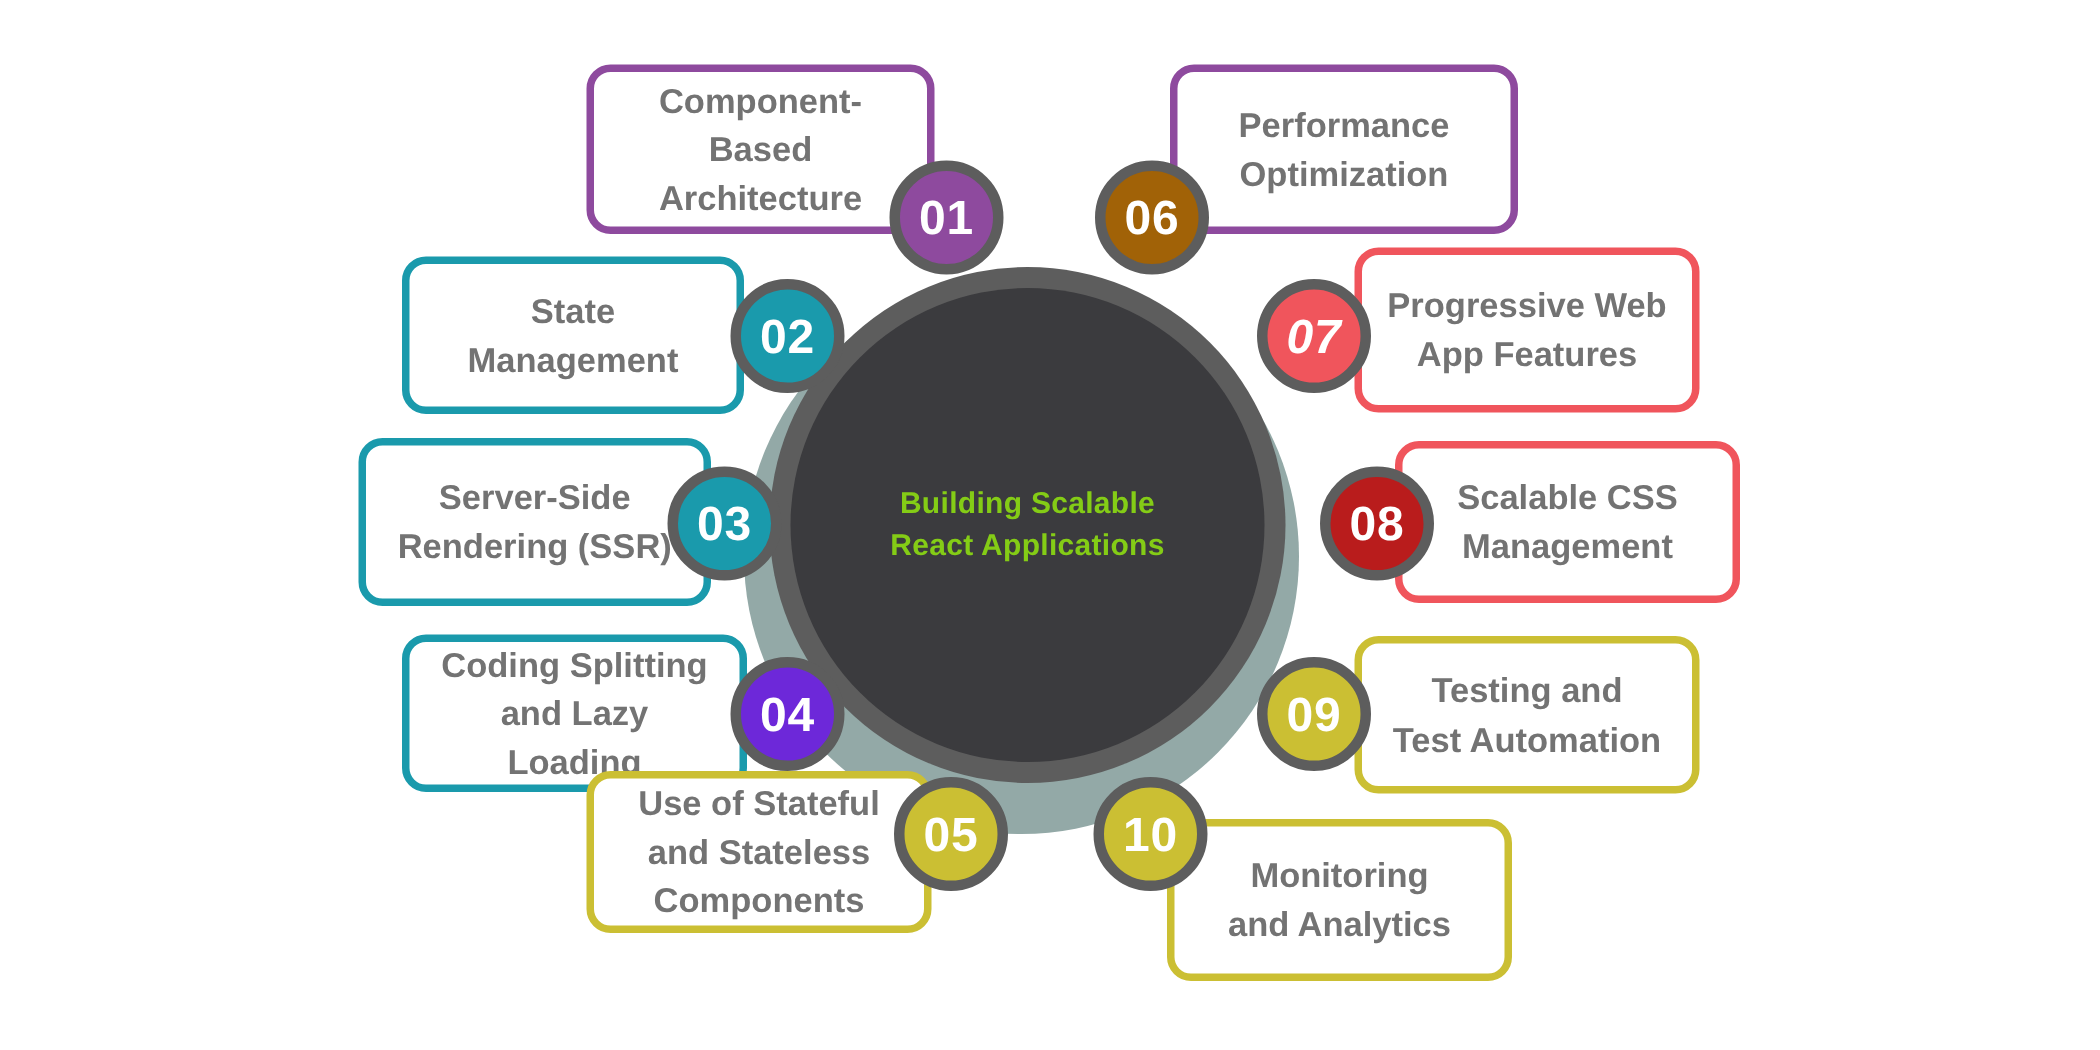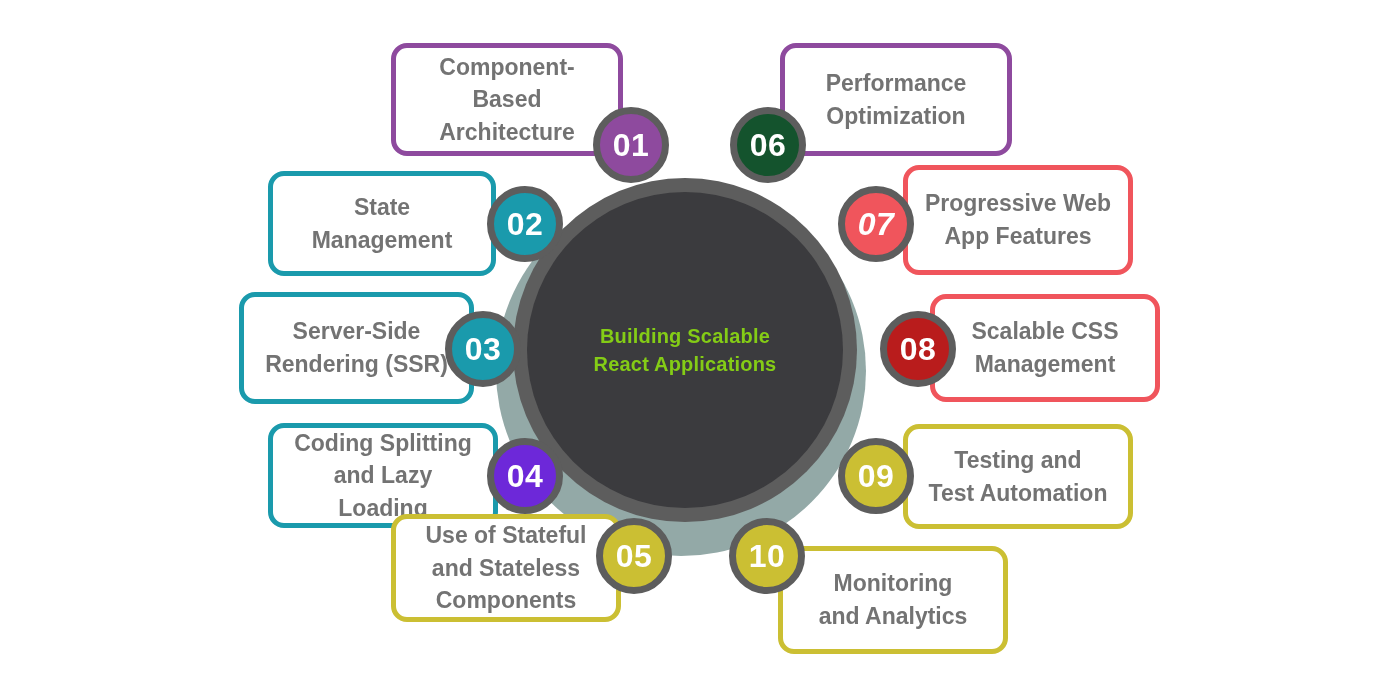--- a/index.html
+++ b/index.html
@@ -151,21 +151,21 @@
 Components</div>
       </div>
       <div class="badge" style="left: 596px; top: 518px; background: rgb(203, 191, 51); border-color: rgb(93, 93, 93);">
         <span class="badge-num">05</span>
       </div>
       <div class="connector" style="left: 792px; top: 142px; width: 30px; background: rgb(142, 74, 158);"></div>
       <div class="node-box" style="left: 780px; top: 43px; width: 232px; height: 113px; border-color: rgb(142, 74, 158);">
         <div class="node-label">Performance
 Optimization</div>
       </div>
-      <div class="badge" style="left: 730px; top: 107px; background: #14532d; border-color: rgb(93, 93, 93);">
+      <div class="badge" style="left: 730px; top: 107px; background: #a16207; border-color: rgb(93, 93, 93);">
         <span class="badge-num">06</span>
       </div>
       <div class="connector" style="left: 898px; top: 221px; width: 30px; background: rgb(240, 85, 92);"></div>
       <div class="node-box" style="left: 903px; top: 165px; width: 230px; height: 110px; border-color: rgb(240, 85, 92);">
         <div class="node-label">Progressive Web
 App Features</div>
       </div>
       <div class="badge" style="left: 838px; top: 186px; background: rgb(240, 85, 92); border-color: rgb(93, 93, 93); font-style: italic;">
         <span class="badge-num">07</span>
       </div>

